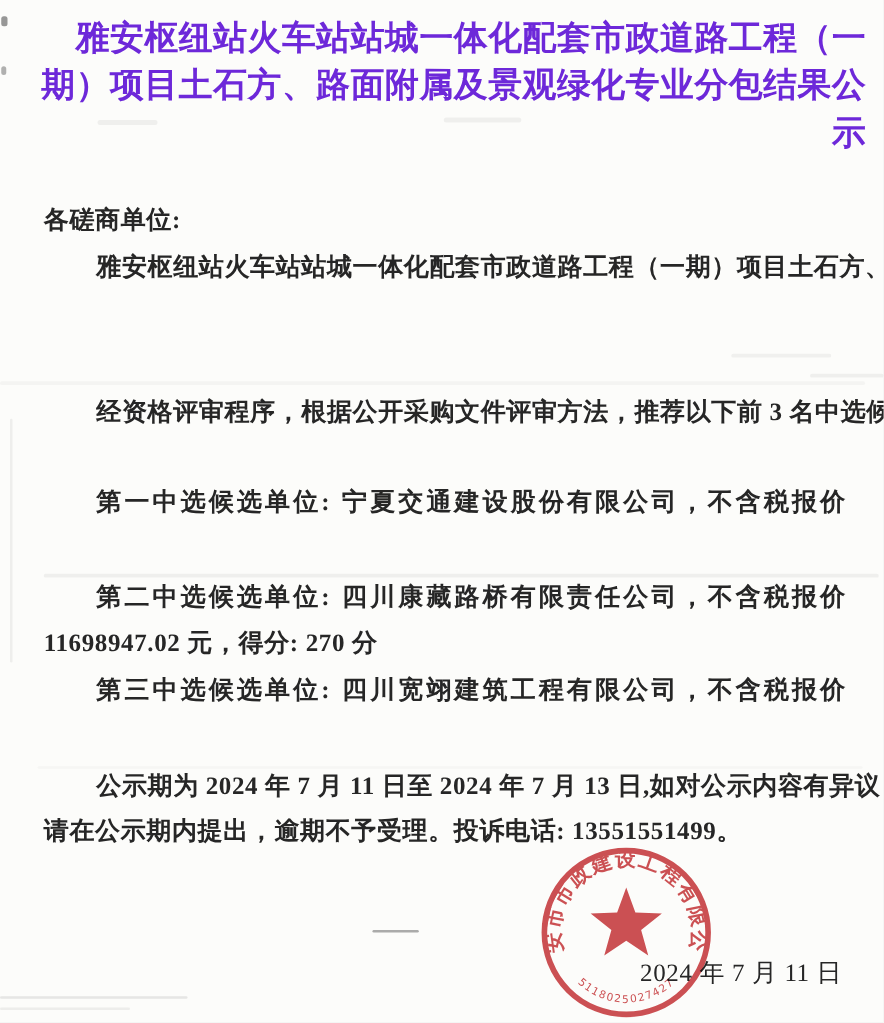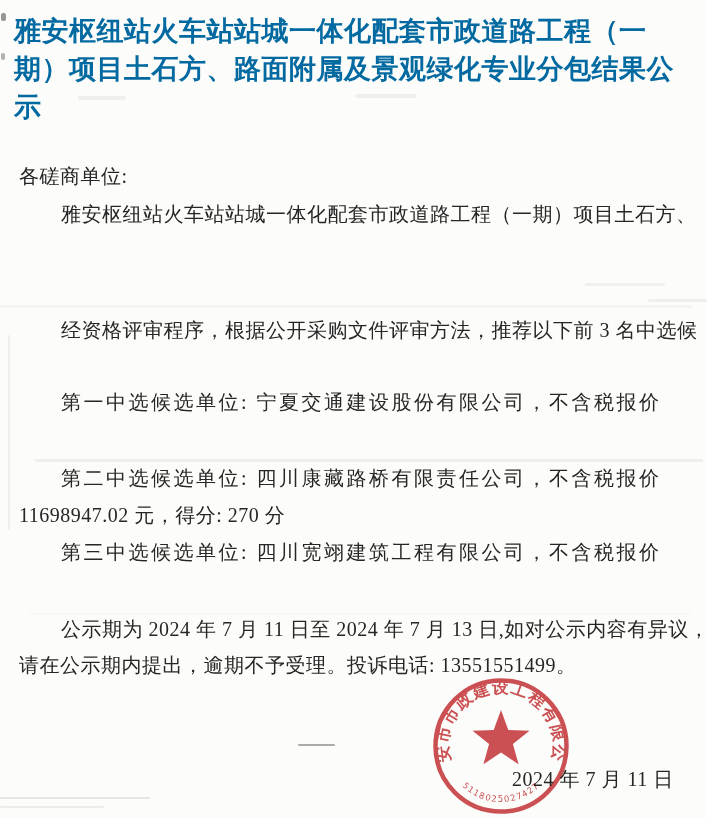--- a/index.html
+++ b/index.html
@@ -8,34 +8,35 @@
     position:relative;
     width:707px;height:818px;
     margin:0 auto;
     background:#fcfcfa;
     overflow:hidden;
     font-family:"Liberation Serif","DejaVu Serif",serif;
     color:#262626;
   }
   .title{
     position:absolute;top:12px;left:14px;right:14px;
-    text-align:left;
+    text-align:right;
     font-family:"DejaVu Sans","Liberation Sans",sans-serif;
     font-weight:700;
     font-size:27px;
     line-height:38px;
-    color:#0369a1;
+    color:#6d28d9;
     letter-spacing:0.5px;
   }
   .bodyline{
-    position:absolute;left:19px;width:645px;height:26px;
+    position:absolute;left:35px;width:645px;height:26px;
     font-size:20px;line-height:26px;
     letter-spacing:0.5px;
     white-space:nowrap;
     color:#262626;
+    font-weight:bold;
   }
   .indent{padding-left:42px;}
   .spaced{letter-spacing:2.5px;}
   .signature{
     position:absolute;left:336px;top:731px;
     font-size:20px;line-height:26px;white-space:nowrap;
     letter-spacing:0.5px;
   }
   .signature .company{
     border-bottom:2px solid #2c2c2c;

